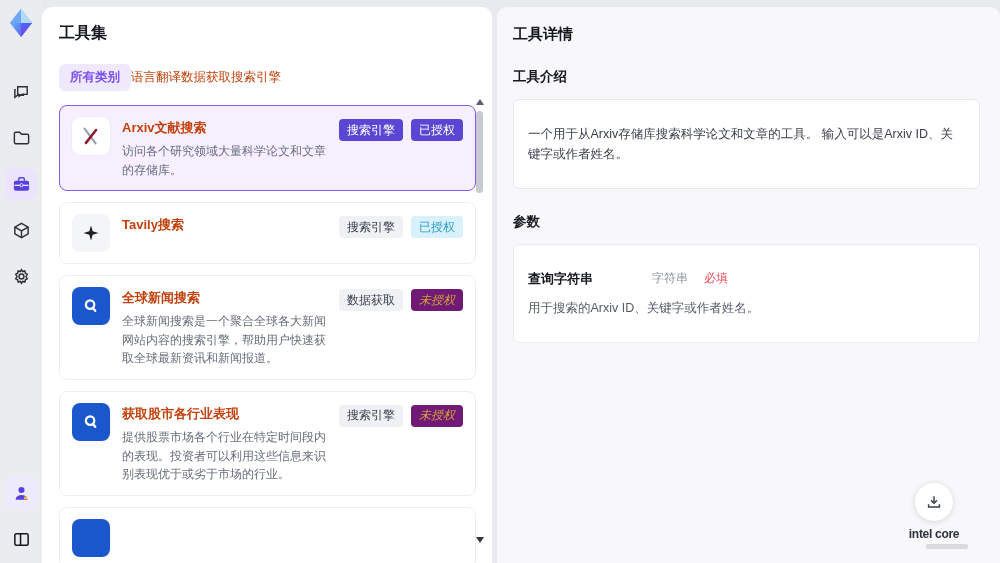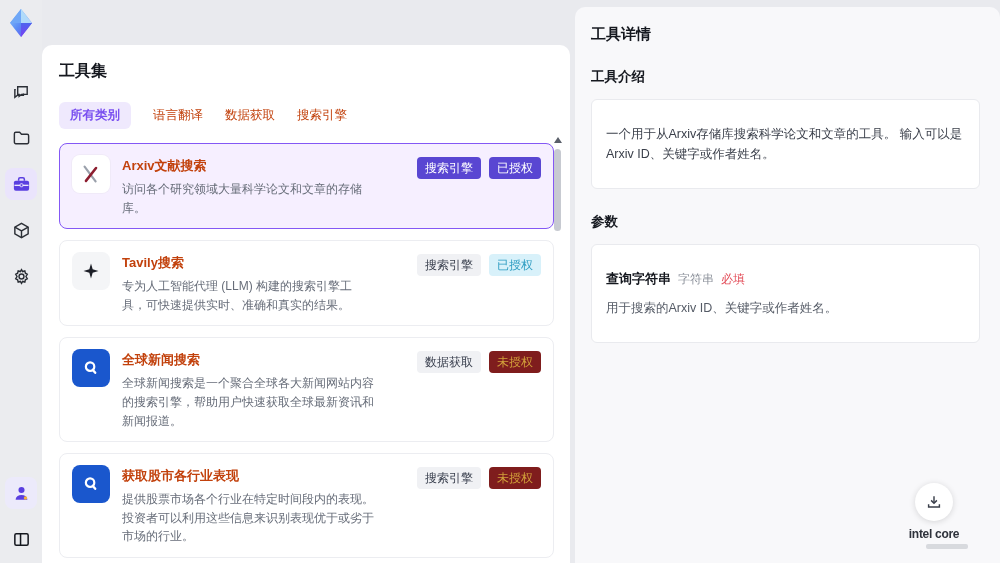--- a/index.html
+++ b/index.html
@@ -24,31 +24,31 @@
     display:flex; align-items:center; justify-content:center;
     margin-bottom:14px; cursor:pointer;
   }
   .rail-btn svg { width:19px; height:19px; }
   .rail-btn.active { background:#eae4fc; }
   .rail-spacer { flex:1; }
 
   
   .content { flex:1; display:flex; padding-top:7px; gap:5px; }
   .list-pane {
-    width:528px; background:#ffffff; border-radius:10px 10px 0 0;
-    padding:16px 0 6px 17px; position:relative; flex-shrink:0;margin-top:38px;
+    width:450px; background:#ffffff; border-radius:10px 10px 0 0;
+    padding:16px 0 6px 17px; position:relative; flex-shrink:0;
   }
   .detail-pane {
     flex:1; background:#f8f8fa; border-radius:10px 10px 0 0;
     padding:18px 20px 0 16px;
   }
 
   
   .page-title { font-size:16px; font-weight:bold; color:#15181f; }
-  .tabs { display:flex; align-items:flex-end; gap:22px; margin-top:20px; }
+  .tabs { display:flex; align-items:flex-end; margin-top:20px; }
   .tab { font-size:12.5px; color:#c2410c; cursor:pointer; padding:5px 0; }
   .tab.active {
     background:#efe9fd; color:#7a50f0; padding:5px 11px; border-radius:6px;
     font-weight:bold;
   }
 
   
   .tool-list { margin-top:14px; height:462px; overflow:hidden; padding-right:16px; position:relative; }
   .tool-card {
     display:flex; gap:12px; padding:11px 12px;
@@ -63,21 +63,21 @@
   }
   .tool-icon.white { background:#ffffff; box-shadow:0 0 0 1px #f0eaf8; }
   .tool-icon.blue { background:#1a57cd; }
   .tool-body { flex:1; min-width:0; }
   .tool-name { font-size:13px; font-weight:bold; color:#c2410c; margin-top:2px; }
   .tool-desc { font-size:12px; color:#676d79; line-height:1.55; margin-top:5px; max-width:252px; }
   .tool-tags { display:flex; gap:8px; align-items:flex-start; margin-left:auto; flex-shrink:0; padding-top:2px; }
   .tag { font-size:12px; padding:2.5px 8px; border-radius:4px; white-space:nowrap; }
   .tag-gray   { background:#f0f1f4; color:#3c4250; }
   .tag-cyan   { background:#d8f1fa; color:#2f9dc2; }
-  .tag-yellow { background:#7f1d1d; color:#d2a03a; }
+  .tag-yellow { background:#701a75; color:#d2a03a;font-style:italic; }
   .tag-purple { background:#5946d2; color:#ffffff; }
 
   
   .scrollbar {
     position:absolute; right:7px; top:86px; width:10px; height:462px;
   }
   .sb-arrow-up, .sb-arrow-down {
     position:absolute; left:1px; width:0; height:0; cursor:pointer;
     border-left:4px solid transparent; border-right:4px solid transparent;
   }
@@ -89,23 +89,23 @@
   }
 
   
   .detail-title { font-size:15px; font-weight:bold; color:#15181f; }
   .section-head { font-size:13.5px; font-weight:bold; color:#15181f; margin-top:24px; }
   .detail-box {
     background:#ffffff; border:1px solid #e9eaee; border-radius:6px;
     margin-top:13px; padding:24px 14px; font-size:12.5px; color:#3a3f4a;
     line-height:1.6;
   }
-  .param-line { display:flex; align-items:center; gap:7px; }
+  .param-line { display:flex; align-items:flex-start; gap:16px; }
   .param-name { font-size:13px; font-weight:bold; color:#15181f; }
-  .param-type { font-size:12px; color:#8a8f99; }
+  .param-type { font-size:12px; color:#8a8f99;margin-left:43px; }
   .param-required { font-size:12px; color:#e34d59; }
   .param-desc { font-size:12.5px; color:#555b66; margin-top:8px; }
 
   
   .float-br { position:absolute; right:32px; bottom:14px; display:flex; flex-direction:column; align-items:center; }
   .download-btn {
     width:38px; height:38px; border-radius:50%; background:#ffffff;
     box-shadow:0 1px 6px rgba(0,0,0,.14); display:flex; align-items:center; justify-content:center;
     cursor:pointer; border:none;
   }
@@ -241,21 +241,20 @@
         </div>
 
         <div class="tool-card">
           <div class="tool-icon">
             <svg viewBox="0 0 24 24" width="20" height="20">
               <path d="M12 3 L14 10 L21 12 L14 14 L12 21 L10 14 L3 12 L10 10 Z" fill="#1c1f27"></path>
             </svg>
           </div>
           <div class="tool-body">
             <div class="tool-name">Tavily搜索</div>
-            <div class="tool-desc">专为人工智能代理 (LLM) 构建的搜索引擎工具，可快速提供实时、准确和真实的结果。</div>
           </div>
           <div class="tool-tags">
             <span class="tag tag-gray">搜索引擎</span>
             <span class="tag tag-cyan">已授权</span>
           </div>
         </div>
 
         <div class="tool-card">
           <div class="tool-icon blue">
             <svg viewBox="0 0 24 24" width="22" height="22">

